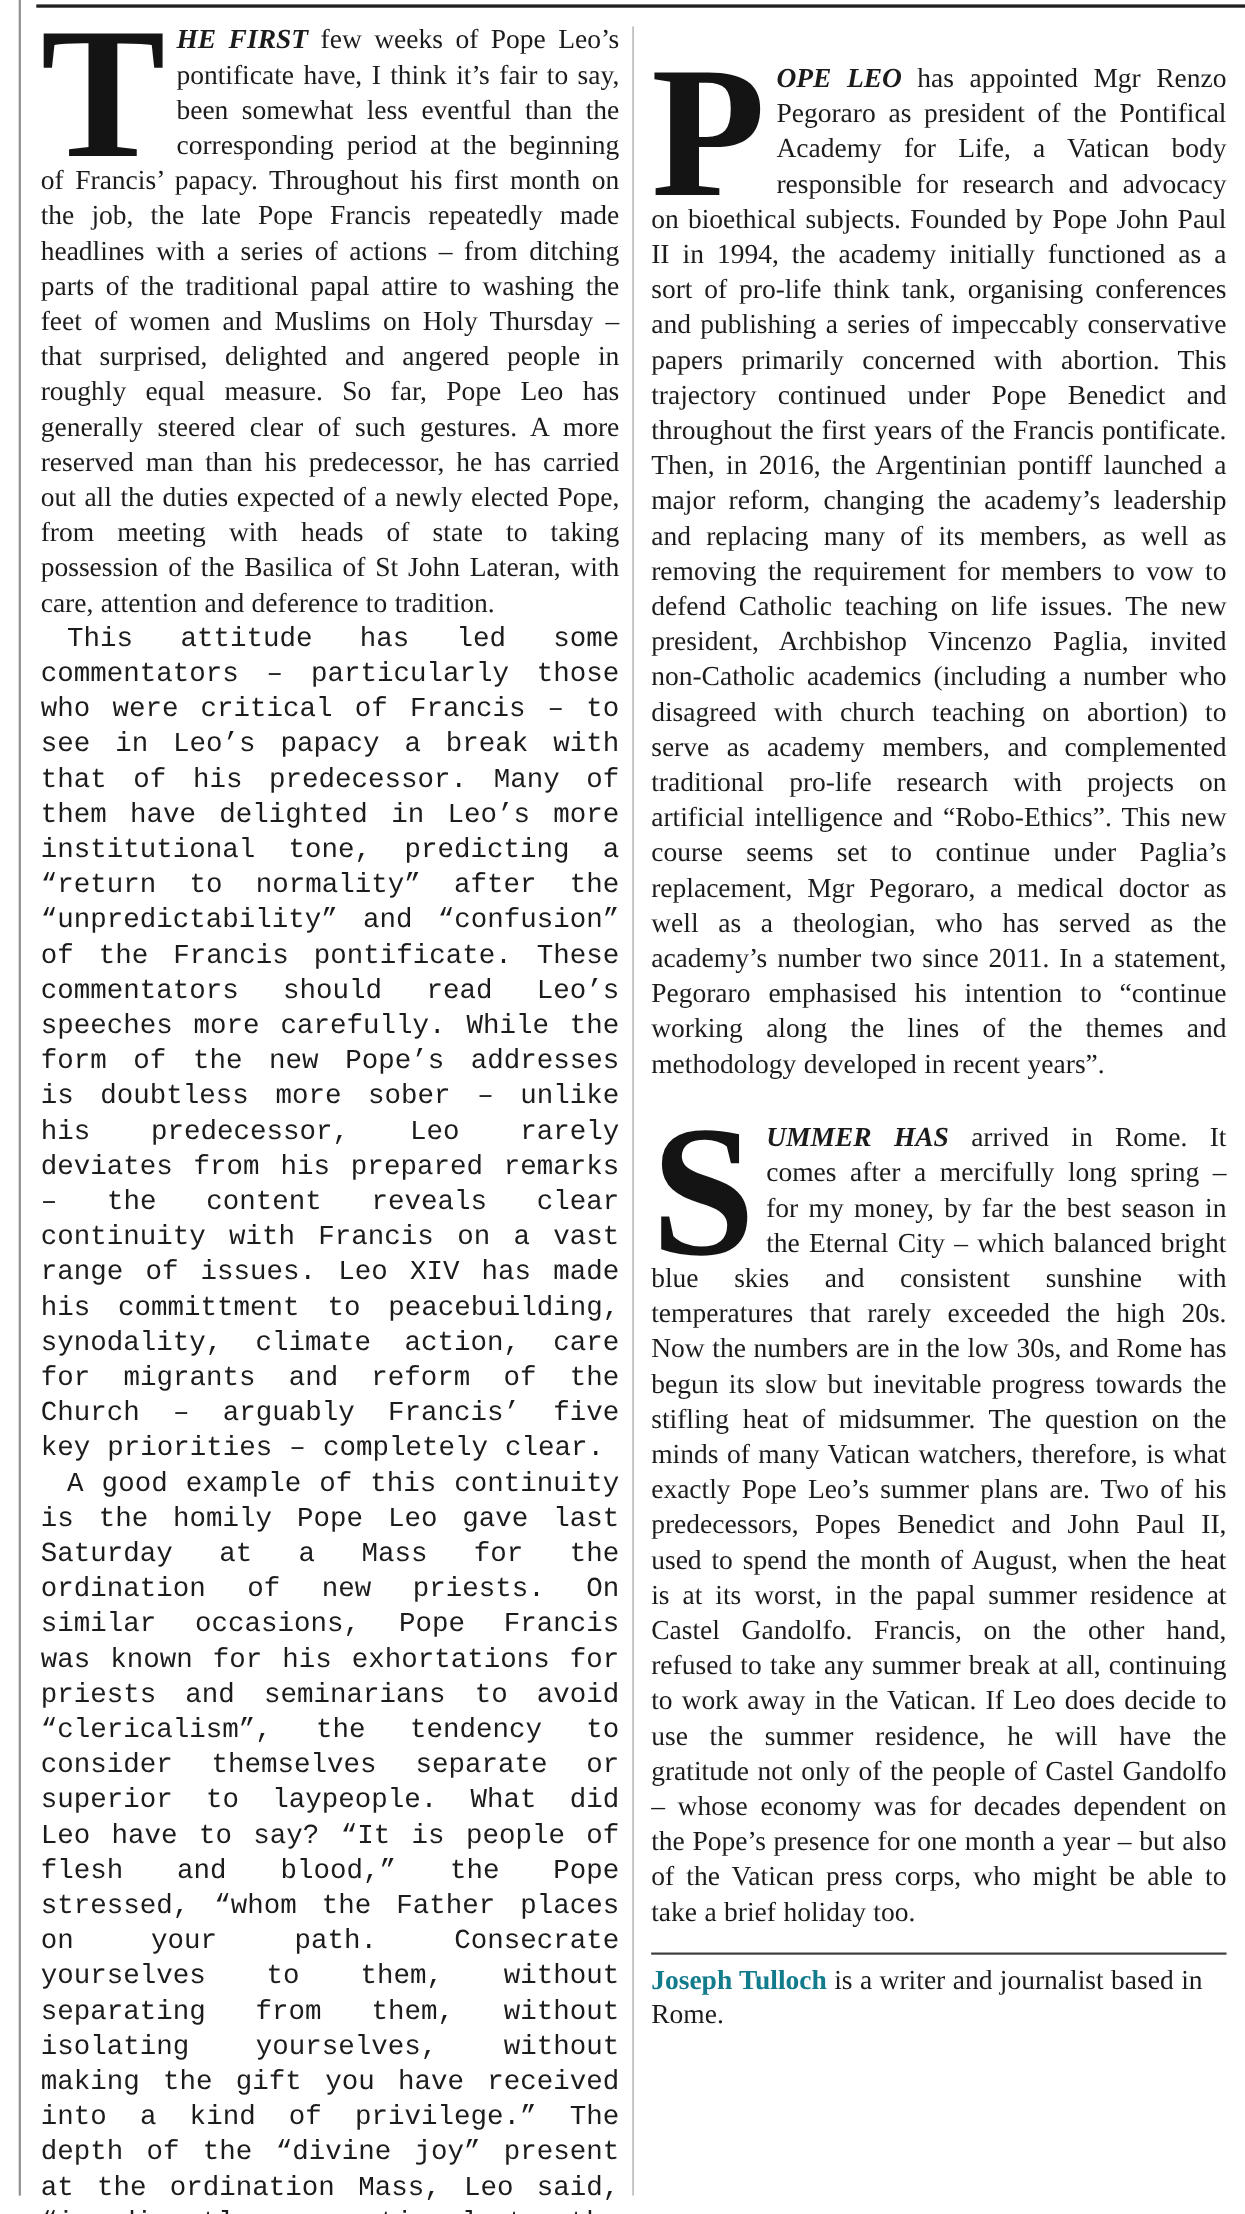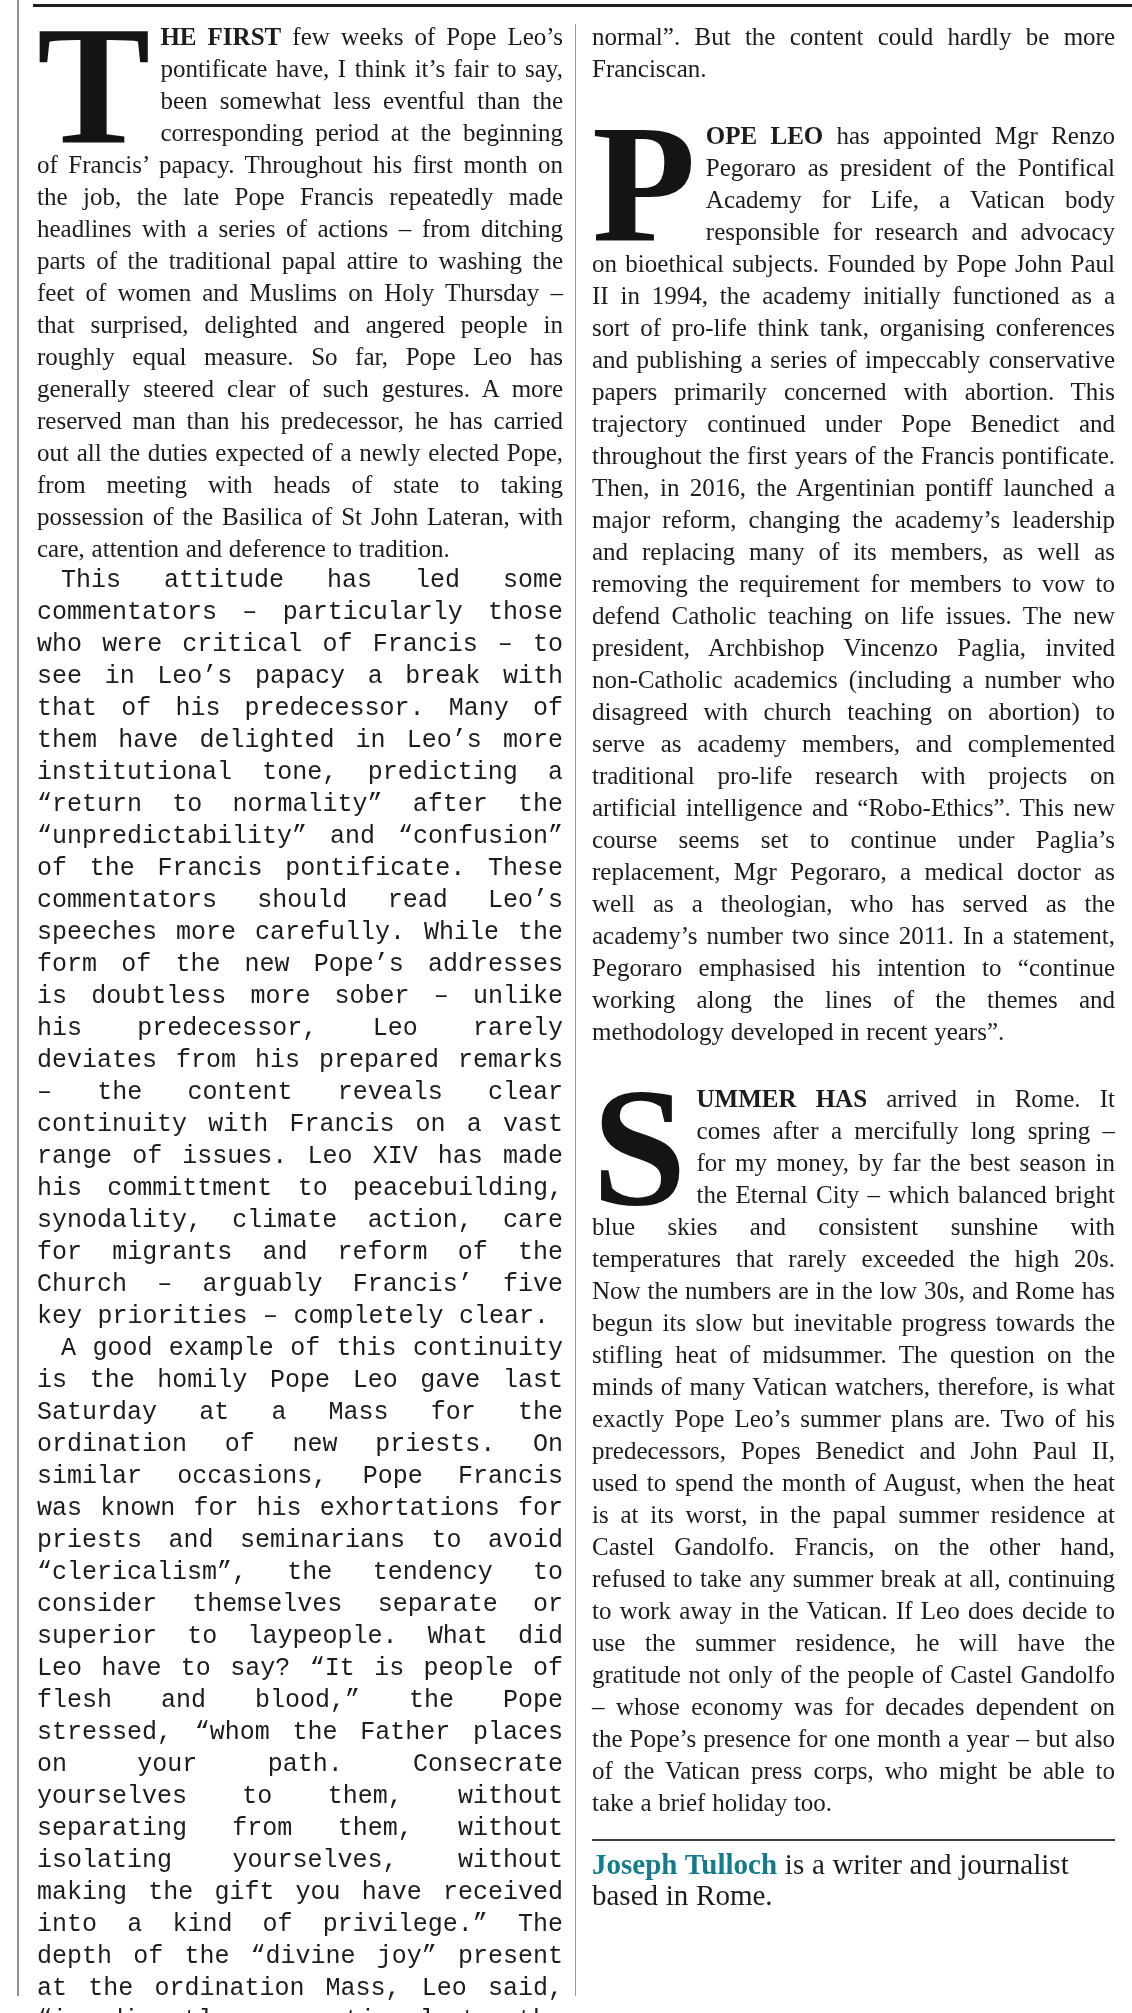--- a/index.html
+++ b/index.html
@@ -56,29 +56,29 @@
   .para.indent { text-indent: 24px; font-family: Liberation Mono, monospace; }
   .para.section-gap { margin-top: 35px; }
   .dropcap {
     float: left;
     font-weight: bold;
     font-size: 170px;
     line-height: 128px;
     margin: 0 10px 0 0;
     color: #141414;
   }
-  .lead { font-weight: bold; }
+  .lead { font-weight: bold; font-style: italic; }
   .byline-rule {
     border: none;
     border-top: 2px solid #3f3f3f;
     margin: 20px 0 8px 0;
   }
   .byline {
     margin: 0;
-    font-size: 29px;
+    font-size: 25px;
     line-height: 31px;
     text-align: left;
   }
   .author {
     color: #127c8d;
     font-weight: bold;
   }
 </style>
 </head>
 <body>
@@ -95,23 +95,20 @@
     </p>
     <p class="para indent">
       <span>This attitude has led some commentators – particularly those who were critical of Francis – to see in Leo’s papacy a break with that of his predecessor. Many of them have delighted in Leo’s more institutional tone, predicting a “return to normality” after the “unpredictability” and “confusion” of the Francis pontificate. These commentators should read Leo’s speeches more carefully. While the form of the new Pope’s addresses is doubtless more sober – unlike his predecessor, Leo rarely deviates from his prepared remarks – the content reveals clear continuity with Francis on a vast range of issues. Leo XIV has made his committment to peacebuilding, synodality, climate action, care for migrants and reform of the Church – arguably Francis’ five key priorities – completely clear.</span>
     </p>
     <p class="para indent">
       <span>A good example of this continuity is the homily Pope Leo gave last Saturday at a Mass for the ordination of new priests. On similar occasions, Pope Francis was known for his exhortations for priests and seminarians to avoid “clericalism”, the tendency to consider themselves separate or superior to laypeople. What did Leo have to say? “It is people of flesh and blood,” the Pope stressed, “whom the Father places on your path. Consecrate yourselves to them, without separating from them, without isolating yourselves, without making the gift you have received into a kind of privilege.” The depth of the “divine joy” present at the ordination Mass, Leo said, “is directly proportional to the bonds that exist ... between you ordinands and the people from whom you come, of whom you remain a part, and to whom you are sent”. Leo’s tone here is certainly different. It is difficult to imagine him enthusiastically exhorting seminarians, as his predecessor did, to play football and “be</span>
     </p>
   </div>
 
   <div class="col col-right">
-    <p class="para">
-      <span>normal”. But the content could hardly be more Franciscan.</span>
-    </p>
     <p class="para section-gap">
       <span class="dropcap">P</span><span class="lead">OPE LEO</span><span> has appointed Mgr Renzo Pegoraro as president of the Pontifical Academy for Life, a Vatican body responsible for research and advocacy on bioethical subjects. Founded by Pope John Paul II in 1994, the academy initially functioned as a sort of pro-life think tank, organising conferences and publishing a series of impeccably conservative papers primarily concerned with abortion. This trajectory continued under Pope Benedict and throughout the first years of the Francis pontificate. Then, in 2016, the Argentinian pontiff launched a major reform, changing the academy’s leadership and replacing many of its members, as well as removing the requirement for members to vow to defend Catholic teaching on life issues. The new president, Archbishop Vincenzo Paglia, invited non-Catholic academics (including a number who disagreed with church teaching on abortion) to serve as academy members, and complemented traditional pro-life research with projects on artificial intelligence and “Robo-Ethics”. This new course seems set to continue under Paglia’s replacement, Mgr Pegoraro, a medical doctor as well as a theologian, who has served as the academy’s number two since 2011. In a statement, Pegoraro emphasised his intention to “continue working along the lines of the themes and methodology developed in recent years”.</span>
     </p>
     <p class="para section-gap">
       <span class="dropcap">S</span><span class="lead">UMMER HAS</span><span> arrived in Rome. It comes after a mercifully long spring – for my money, by far the best season in the Eternal City – which balanced bright blue skies and consistent sunshine with temperatures that rarely exceeded the high 20s. Now the numbers are in the low 30s, and Rome has begun its slow but inevitable progress towards the stifling heat of midsummer. The question on the minds of many Vatican watchers, therefore, is what exactly Pope Leo’s summer plans are. Two of his predecessors, Popes Benedict and John Paul II, used to spend the month of August, when the heat is at its worst, in the papal summer residence at Castel Gandolfo. Francis, on the other hand, refused to take any summer break at all, continuing to work away in the Vatican. If Leo does decide to use the summer residence, he will have the gratitude not only of the people of Castel Gandolfo – whose economy was for decades dependent on the Pope’s presence for one month a year – but also of the Vatican press corps, who might be able to take a brief holiday too.</span>
     </p>
     <hr class="byline-rule">
     <p class="byline">
       <span class="author">Joseph Tulloch</span><span> is a writer and journalist based in Rome.</span>
     </p>

